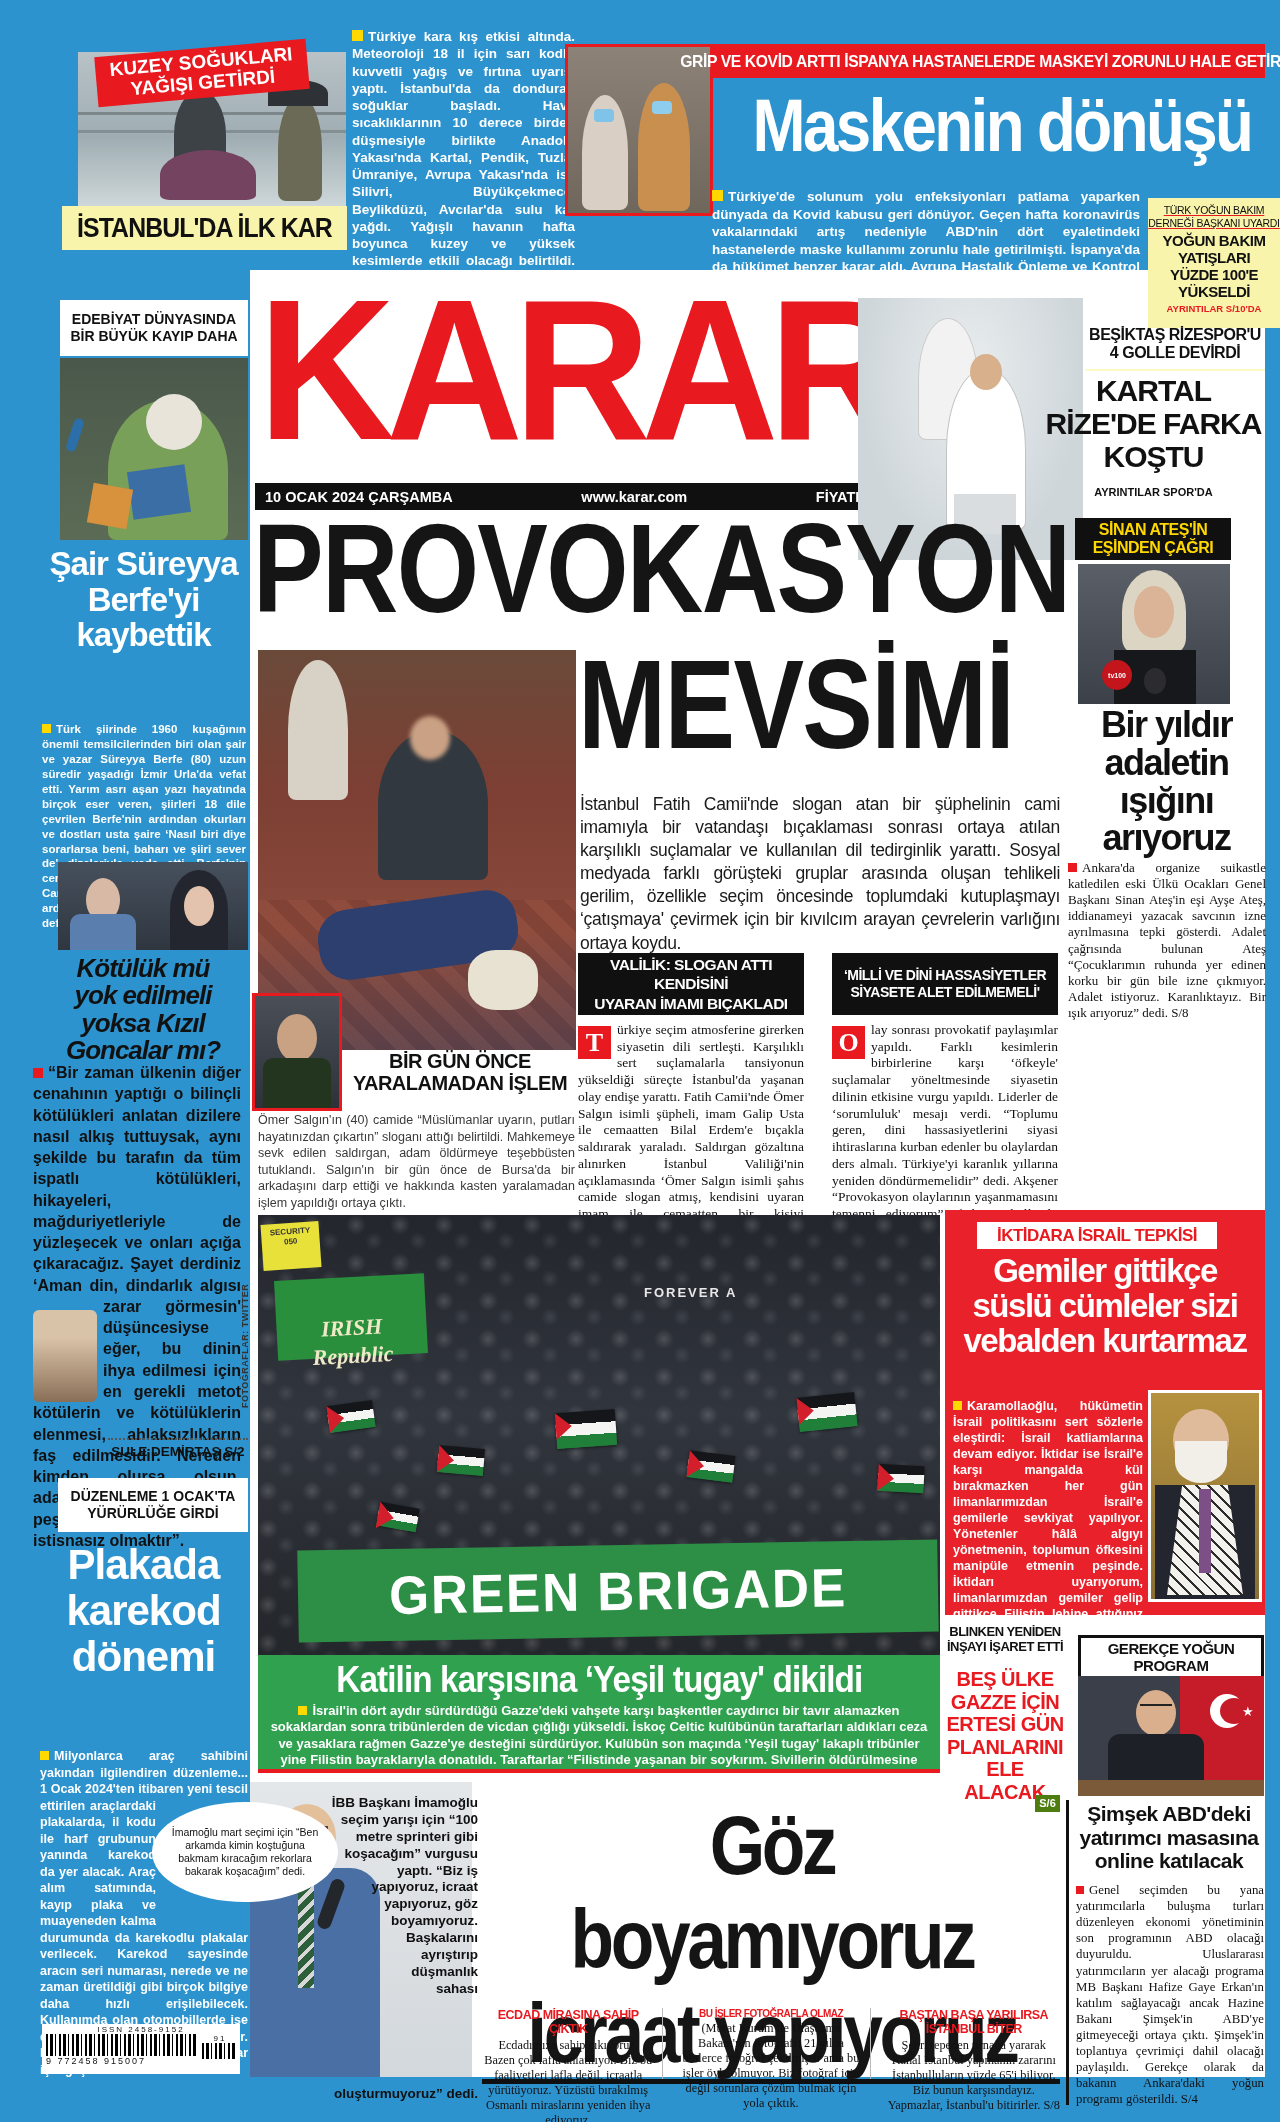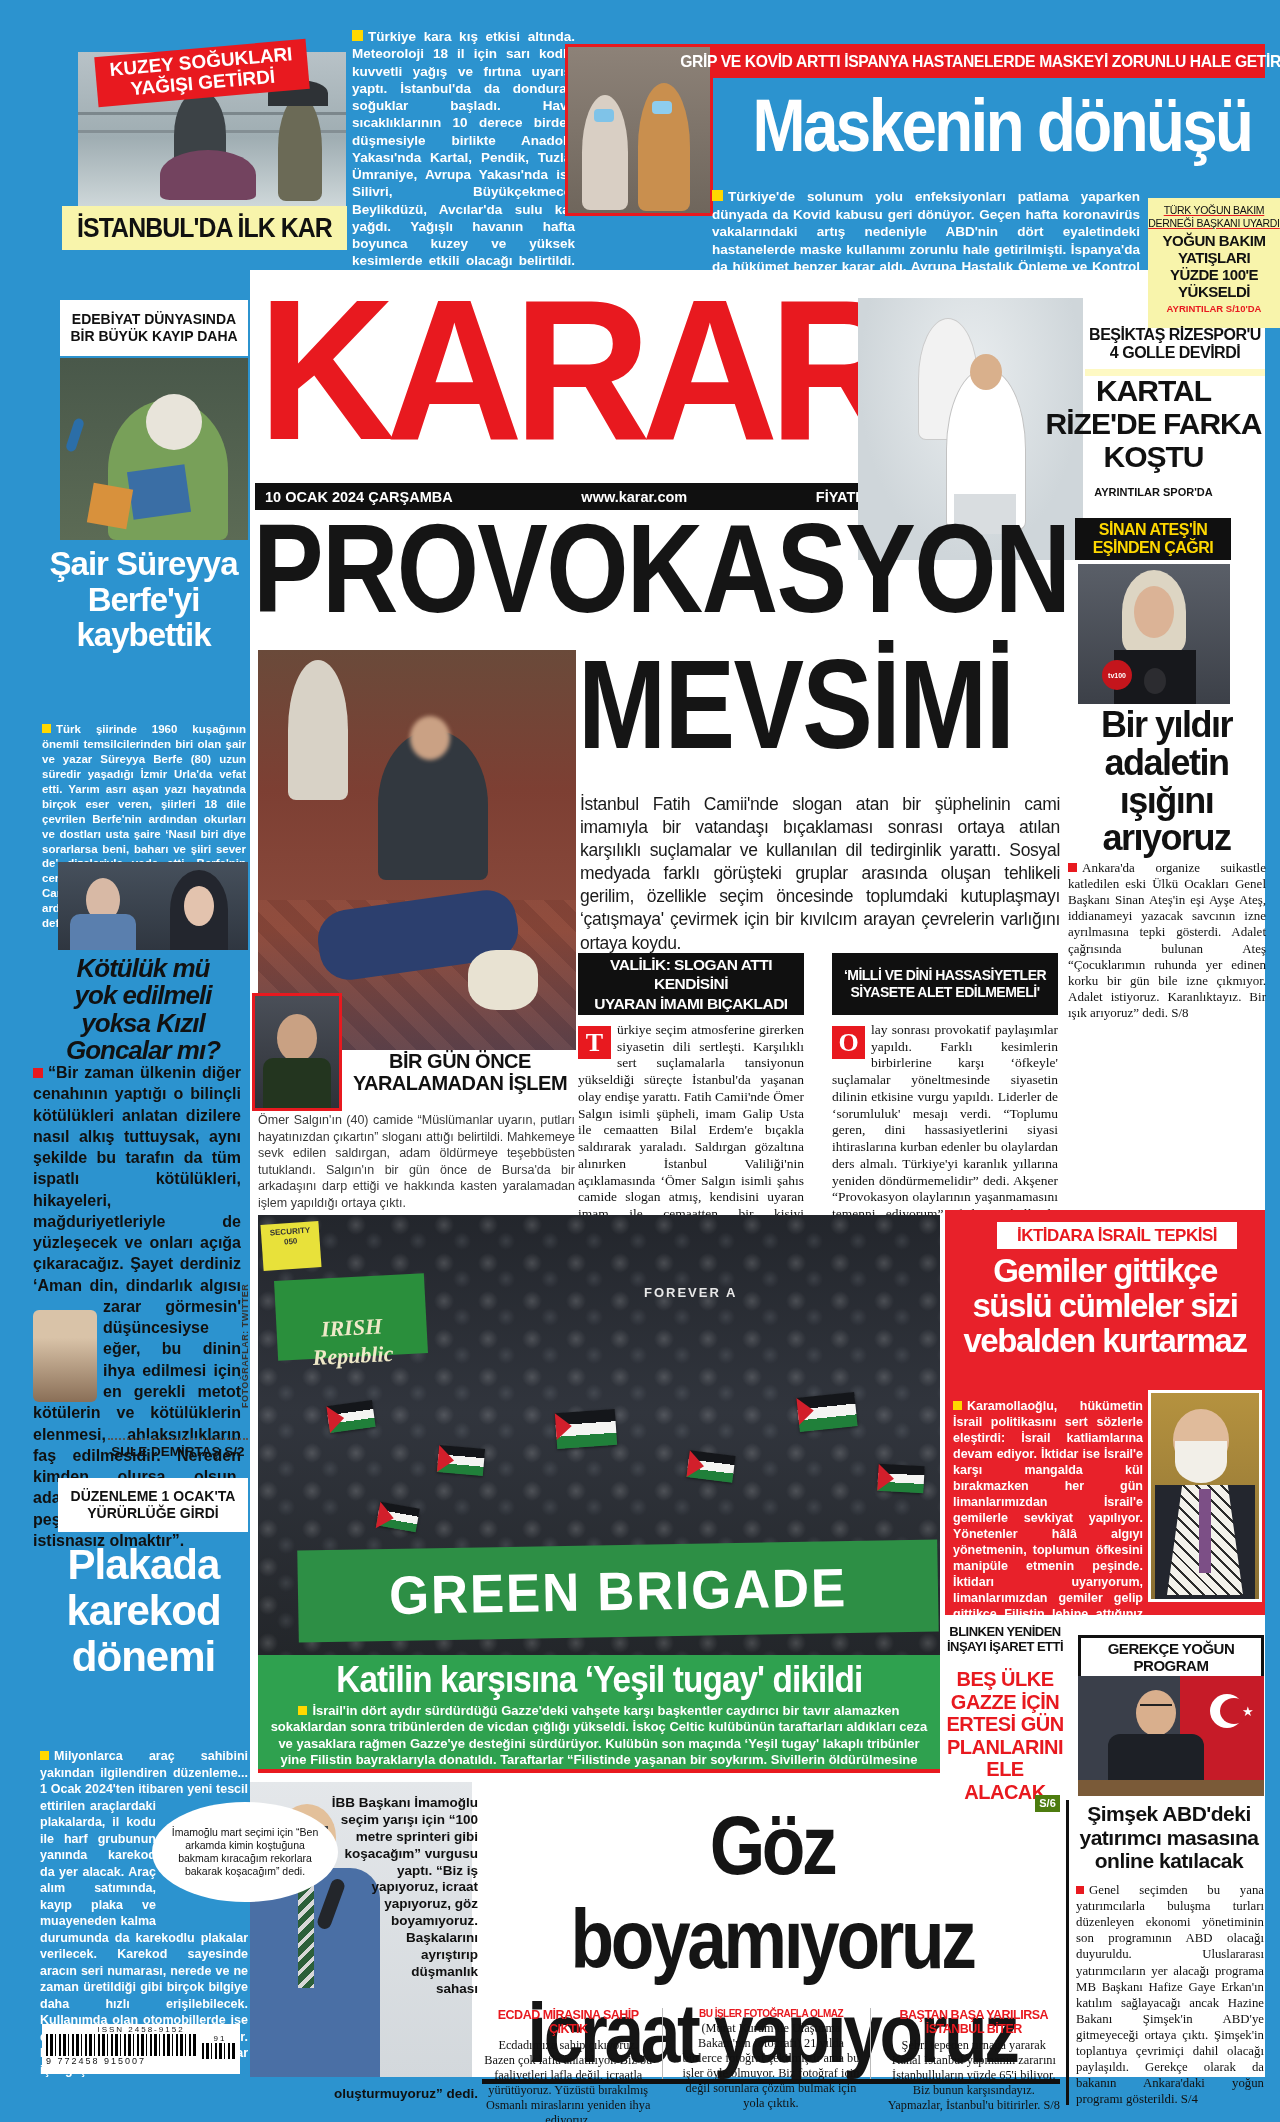--- a/index.html
+++ b/index.html
@@ -150,21 +150,21 @@
     <span>FİYATI: 6 TL</span>
   </div>
 
   <div class="photo" style="left:858px;top:298px;width:225px;height:262px;background:radial-gradient(ellipse at 50% 30%,#e9edef 0%,#cfd6da 70%);">
     <div class="figure-blob" style="left:60px;top:20px;width:58px;height:120px;background:#f2f2f2;border:1px solid #cbcbcb;"></div>
     <div class="figure-blob" style="left:88px;top:70px;width:78px;height:160px;background:#ffffff;border:1px solid #c2c2c2;"></div>
     <div class="abs" style="left:112px;top:56px;width:32px;height:36px;background:#d9b08c;border-radius:50%;"></div>
     <div class="abs" style="left:96px;top:196px;width:62px;height:40px;background:#d9dde0;"></div>
   </div>
   <div class="abs pre ctr" style="left:1085px;top:326px;width:180px;font-weight:700;font-size:16px;line-height:1.15;letter-spacing:-.5px;
-              border-bottom:7px solid #fef9c3;padding-bottom:6px;">BEŞİKTAŞ RİZESPOR'U
+              border-bottom:2px solid #fef9c3;padding-bottom:6px;">BEŞİKTAŞ RİZESPOR'U
 4 GOLLE DEVİRDİ</div>
   <div class="abs pre ctr" style="left:1042px;top:374px;width:223px;font-weight:900;font-size:30px;line-height:1.1;letter-spacing:-1px;">KARTAL
 RİZE'DE FARKA
 KOŞTU</div>
   <div class="abs ctr" style="left:1042px;top:486px;width:223px;font-weight:700;font-size:11px;">AYRINTILAR SPOR'DA</div>
 
   <div class="abs" style="left:253px;top:506px;width:810px;font-weight:900;font-size:126px;line-height:1;color:#151515;
               letter-spacing:-2px;transform:scaleX(.84);transform-origin:left top;">PROVOKASYON</div>
   <div class="abs" style="left:578px;top:642px;width:484px;font-weight:900;font-size:126px;line-height:1;color:#151515;
               letter-spacing:-2px;transform:scaleX(.84);transform-origin:left top;text-align:left;">MEVSİMİ</div>
@@ -266,21 +266,21 @@
     <div class="ctr" style="margin-top:4px;font-weight:900;font-size:37px;letter-spacing:-1px;">
       <span style="display:inline-block;transform:scaleX(.9);white-space:nowrap;">Katilin karşısına ‘Yeşil tugay' dikildi</span>
     </div>
     <div class="ctr" style="padding:2px 10px 0 10px;font-weight:700;font-size:13px;line-height:1.25;">
       <span class="bullet" style="width:9px;height:9px;"></span><span>İsrail'in dört aydır sürdürdüğü Gazze'deki vahşete karşı başkentler caydırıcı bir tavır alamazken sokaklardan sonra tribünlerden de vicdan çığlığı yükseldi. İskoç Celtic kulübünün taraftarları aldıkları ceza ve yasaklara rağmen Gazze'ye desteğini sürdürüyor. Kulübün son maçında ‘Yeşil tugay' lakaplı tribünler yine Filistin bayraklarıyla donatıldı. Taraftarlar “Filistinde yaşanan bir soykırım. Sivillerin öldürülmesine karşı çıkmaya devam edeceğiz” dedi. S/6</span>
     </div>
   </div>
   <div class="abs hrule-red" style="left:258px;top:1769px;width:682px;height:4px;"></div>
 
   <div class="abs" style="left:945px;top:1210px;width:320px;height:405px;background:#e8212a;">
-    <div class="whitebox" style="position:absolute;left:52px;top:12px;width:240px;height:27px;">
+    <div class="whitebox" style="position:absolute;left:32px;top:12px;width:240px;height:27px;">
       <span style="color:#e8191f;font-weight:900;font-size:17px;letter-spacing:-.5px;">İKTİDARA İSRAİL TEPKİSİ</span>
     </div>
     <div class="pre ctr" style="position:absolute;left:0;top:44px;width:320px;color:#fff;font-weight:900;font-size:33px;line-height:1.06;letter-spacing:-1.5px;">Gemiler gittikçe
 süslü cümleler sizi
 vebalden kurtarmaz</div>
     <div class="jus" style="position:absolute;left:8px;top:188px;width:190px;color:#fff;font-weight:700;font-size:12.5px;line-height:1.28;">
       <span class="bullet" style="width:9px;height:9px;"></span><span>Karamollaoğlu, hükümetin İsrail politikasını sert sözlerle eleştirdi: İsrail katliamlarına devam ediyor. İktidar ise İsrail'e karşı mangalda kül bırakmazken her gün limanlarımızdan İsrail'e gemilerle sevkiyat yapılıyor. Yönetenler hâlâ algıyı yönetmenin, toplumun öfkesini manipüle etmenin peşinde. İktidarı uyarıyorum, limanlarımızdan gemiler gelip gittikçe Filistin lehine attığınız sloganlar, kurduğunuz o süslü cümleler sizi bu vebalden kurtarmaz. S/9</span>
     </div>
     <div class="photo" style="left:203px;top:180px;width:108px;height:206px;border:3px solid #fff;background:linear-gradient(180deg,#b5923f 0%,#8a6f33 100%);">
       <div class="abs" style="left:22px;top:16px;width:56px;height:62px;background:#e0bb9b;border-radius:50%;"></div>

